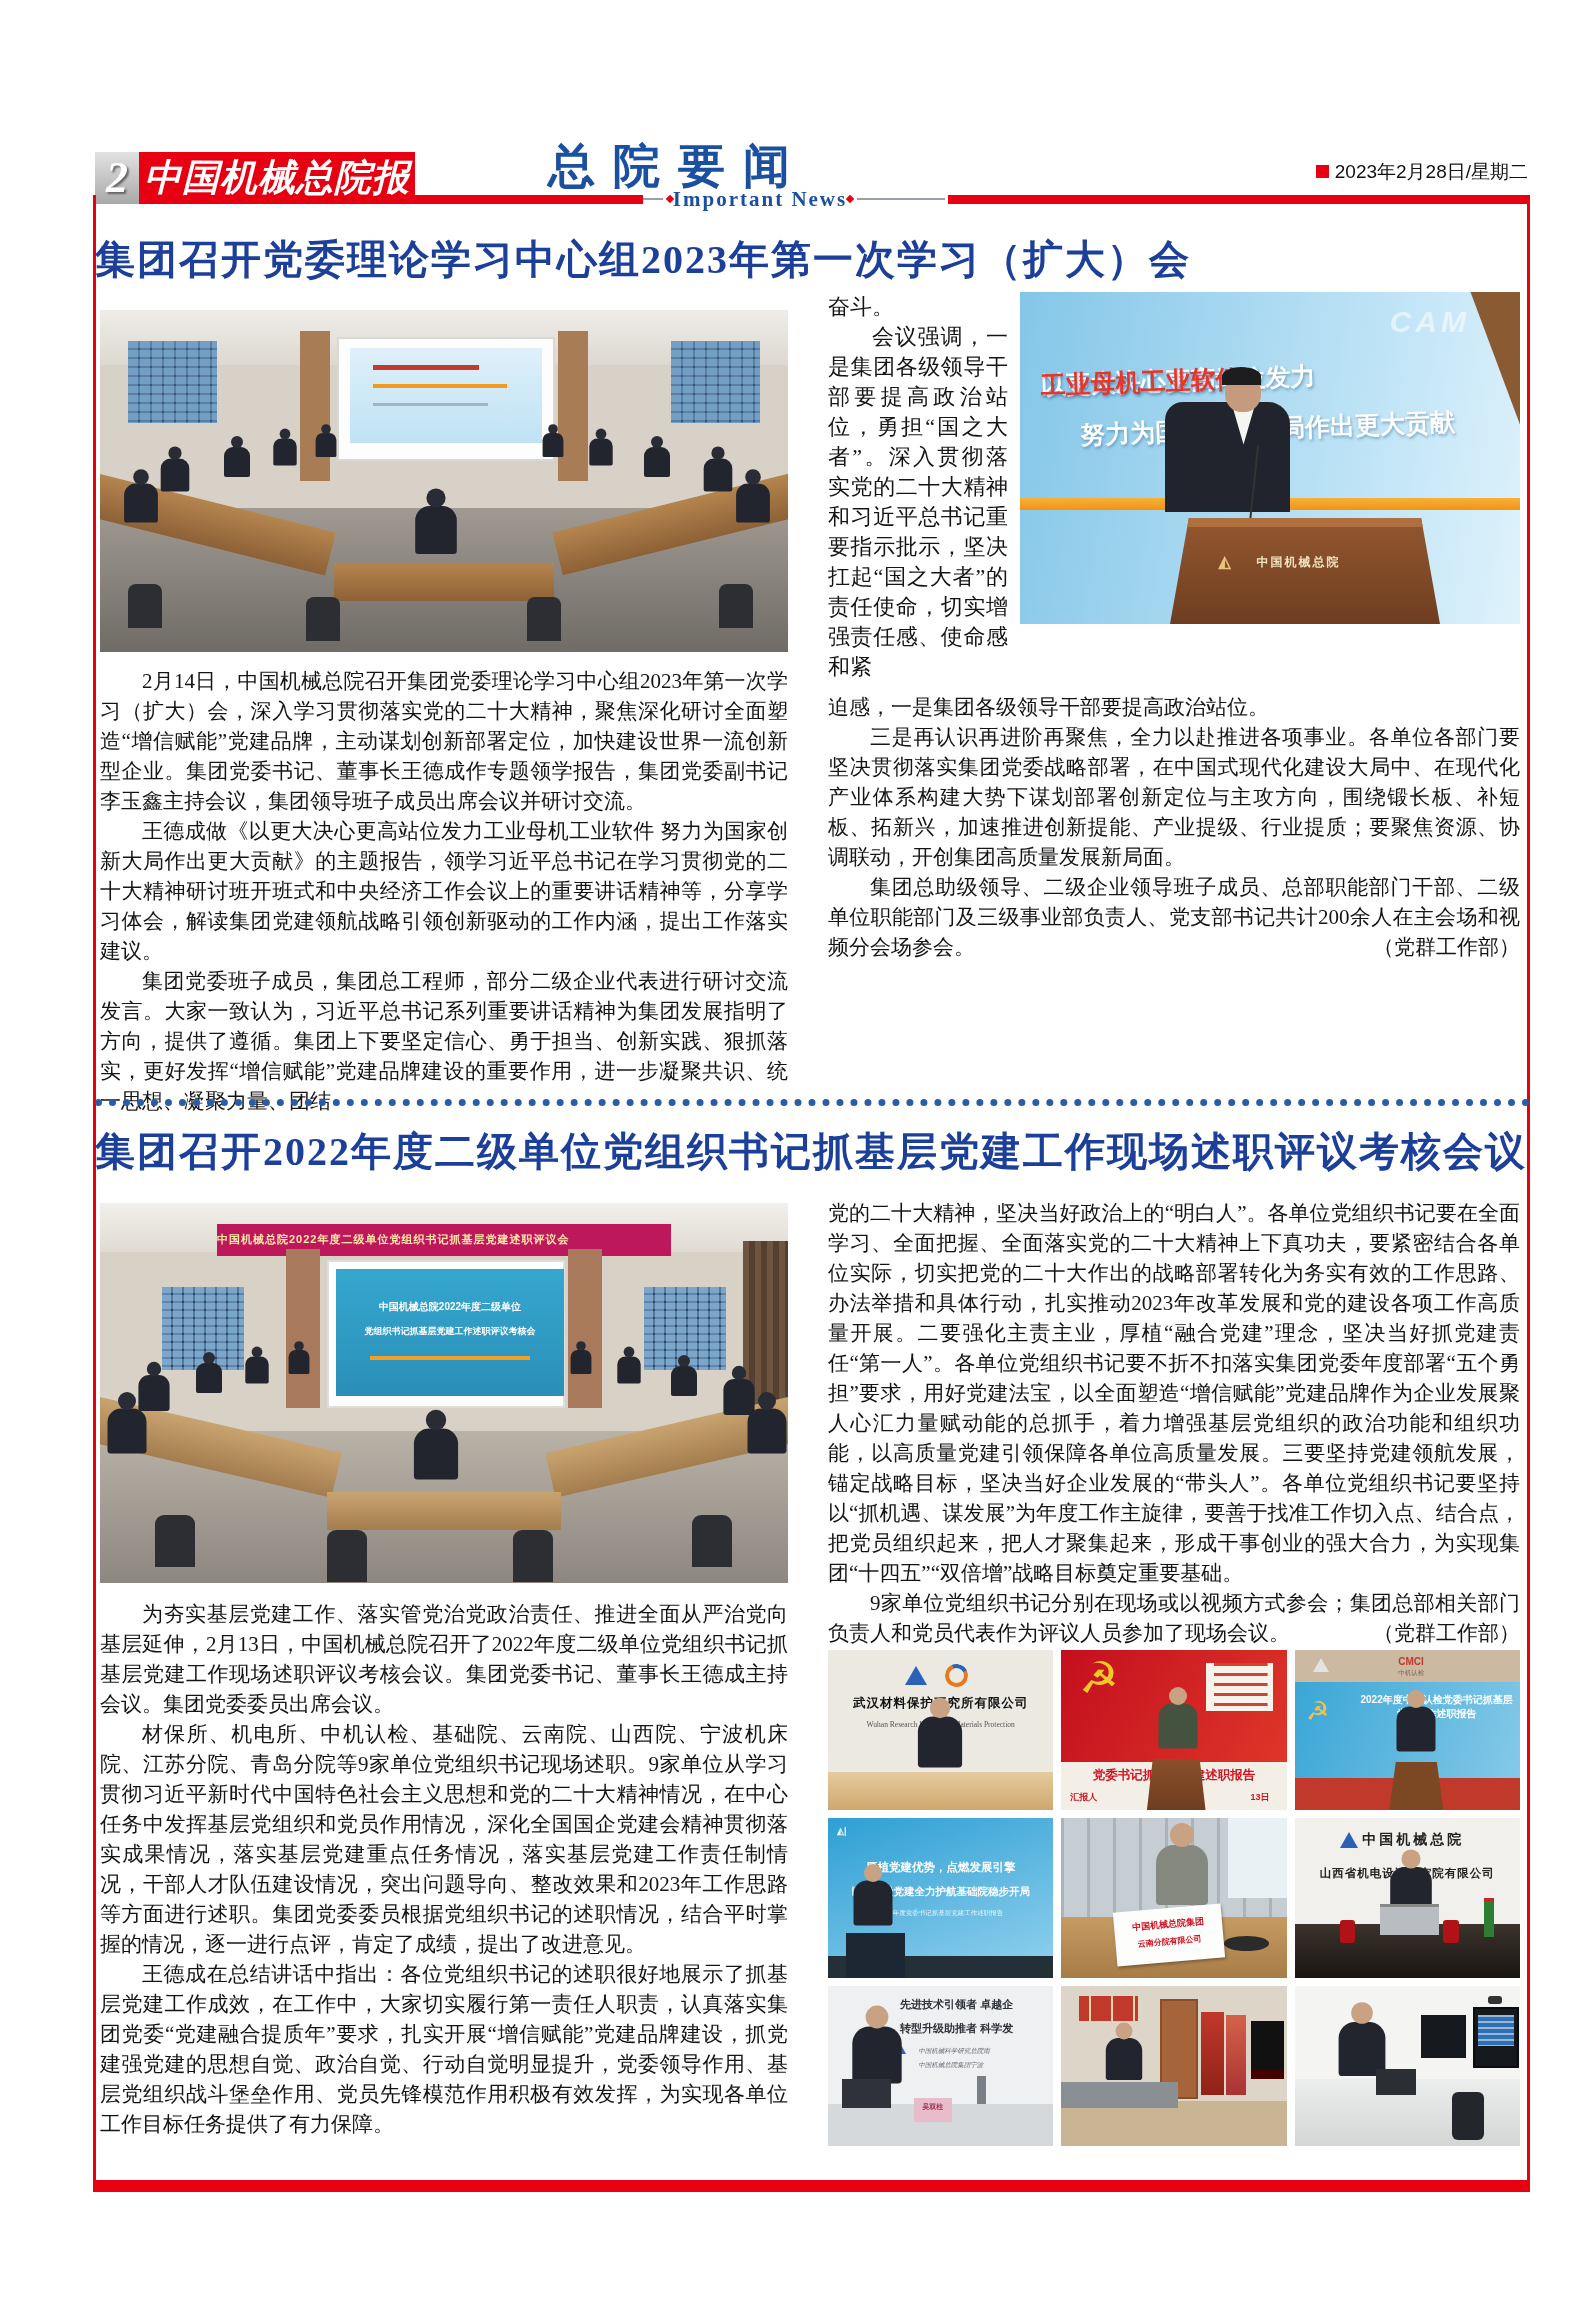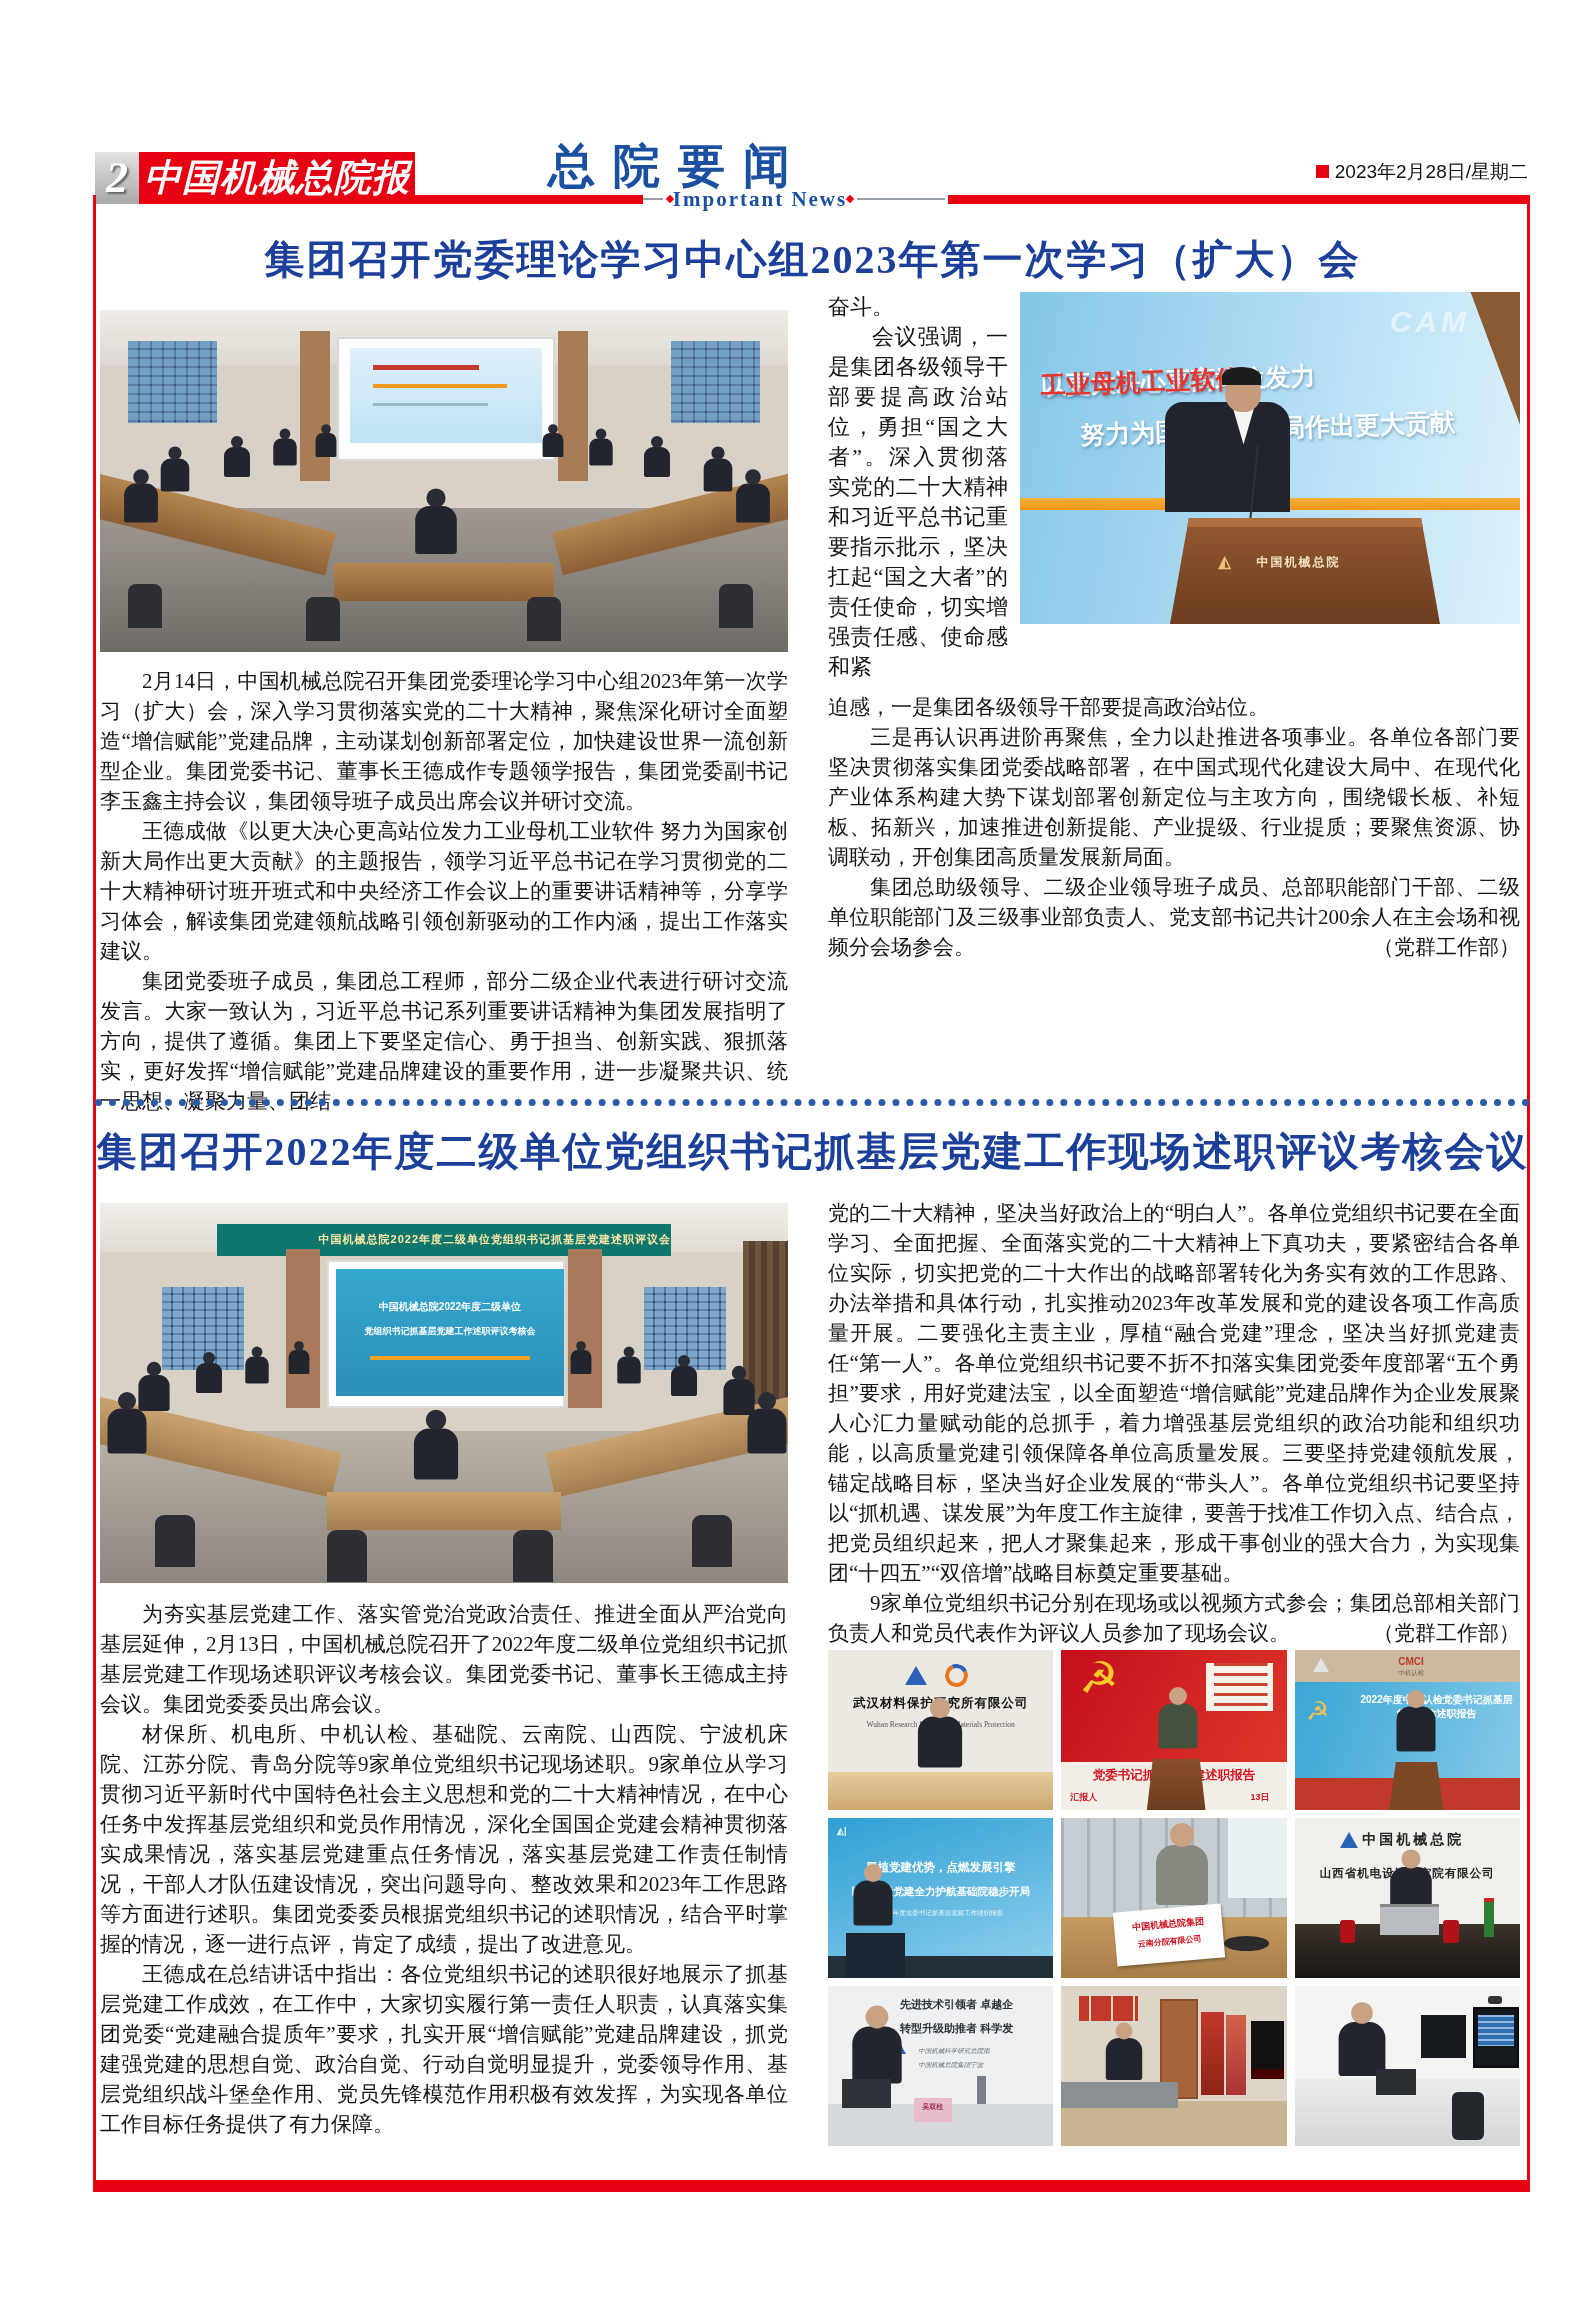--- a/index.html
+++ b/index.html
@@ -24,21 +24,21 @@
   #date-row{left:1150px;top:160px;width:378px;text-align:right;font:19px/24px "Liberation Sans","DejaVu Sans",sans-serif;color:#111;}
   #date-bullet{display:inline-block;width:13px;height:13px;background:#e60012;margin-right:6px;}
   .red-rule{top:195px;height:9px;background:#e60012;}
   #rule-a{left:413px;width:230px;}
   #rule-b{left:948px;width:582px;}
   #border-left{left:93px;top:195px;width:3px;height:1996px;background:#e60012;}
   #border-right{left:1527px;top:195px;width:3px;height:1996px;background:#e60012;}
   #border-bottom{left:93px;top:2180px;width:1437px;height:12px;background:#e60012;}
 
   
-  .art-title{left:95px;width:1435px;text-align:center;color:#1c3f9a;
+  .art-title{left:95px;width:1435px;text-align:left;color:#1c3f9a;
     font:bold 40px/48px "Liberation Serif","DejaVu Serif",serif;letter-spacing:2px;}
   .para{margin:0;font-size:21px;line-height:30px;text-align:justify;text-indent:2em;color:#141414;}
   .para.cont{text-indent:0;}
   .byline{float:right;text-indent:0;}
   #sep{left:95px;top:1099px;width:1435px;border-top:7px dotted #2a5caa;height:0;}
 
   
   .photo{position:relative;overflow:hidden;}
   .photo *{position:absolute;}
   .person{width:26px;height:30px;background:#23252e;border-radius:9px 9px 2px 2px;transform:scale(var(--s,1));}
@@ -86,22 +86,22 @@
   #ph2 .podium{left:30%;top:68%;width:54%;height:32%;background:linear-gradient(#93582f,#6e3d20);
      clip-path:polygon(7% 0,93% 0,100% 100%,0 100%);}
   #ph2 .podium .lip{left:0;top:0;width:100%;height:9%;background:#b06f3e;}
   #ph2 .podium .logo{left:18%;top:32%;color:#e9c27b;font:bold 16px "Liberation Sans",sans-serif;}
   #ph2 .podium .pl{left:32%;top:34%;color:#f3e3c0;font:bold 12px "Liberation Serif",serif;letter-spacing:2px;}
 
   
   #ph3{width:688px;height:380px;background:#d8d2c6;}
   #ph3 .ceil{left:0;top:0;width:100%;height:13%;background:linear-gradient(#f2f0ec,#e0dbd2);}
   #ph3 .floor{left:0;top:60%;width:100%;height:40%;background:linear-gradient(#b9b2a7,#8d8780);}
-  #ph3 .banner{left:17%;top:5.5%;width:66%;height:8.5%;background:#0f766e;color:#ffe9a8;
-     font:bold 11px/2.9 "Liberation Sans",sans-serif;text-align:right;letter-spacing:1px;white-space:nowrap;overflow:hidden;}
+  #ph3 .banner{left:17%;top:5.5%;width:66%;height:8.5%;background:#be185d;color:#ffe9a8;
+     font:bold 11px/2.9 "Liberation Sans",sans-serif;text-align:left;letter-spacing:1px;white-space:nowrap;overflow:hidden;}
   #ph3 .wood{top:12%;width:5%;height:42%;background:#a8795a;}
   #ph3 .wood.l{left:27%;} #ph3 .wood.r{left:68%;}
   #ph3 .screen{left:33%;top:15%;width:34%;height:38%;background:#fff;border:2px solid #ddd;}
   #ph3 .slide{left:3%;top:5%;width:94%;height:88%;background:linear-gradient(#35a7cf,#2b8fb8);padding-left:8px;}
   #ph3 .slide .s1{left:6%;top:24%;width:88%;color:#fff;font:bold 10px/14px "Liberation Sans",sans-serif;text-align:center;}
   #ph3 .slide .s2{left:3%;top:44%;width:94%;color:#fff;font:bold 9px/12px "Liberation Sans",sans-serif;text-align:center;}
   #ph3 .slide .u{left:15%;top:68%;width:70%;height:4px;background:#f0a227;}
   #ph3 .tv{width:12%;height:22%;top:22%;background:#101a26;
      background-image:repeating-linear-gradient(#3a5878 0 6px,#101a26 6px 8px),repeating-linear-gradient(90deg,#4a6888 0 9px,#101a26 9px 11px);background-blend-mode:screen;}
   #ph3 .tv.l{left:9%;} #ph3 .tv.r{left:79%;}

